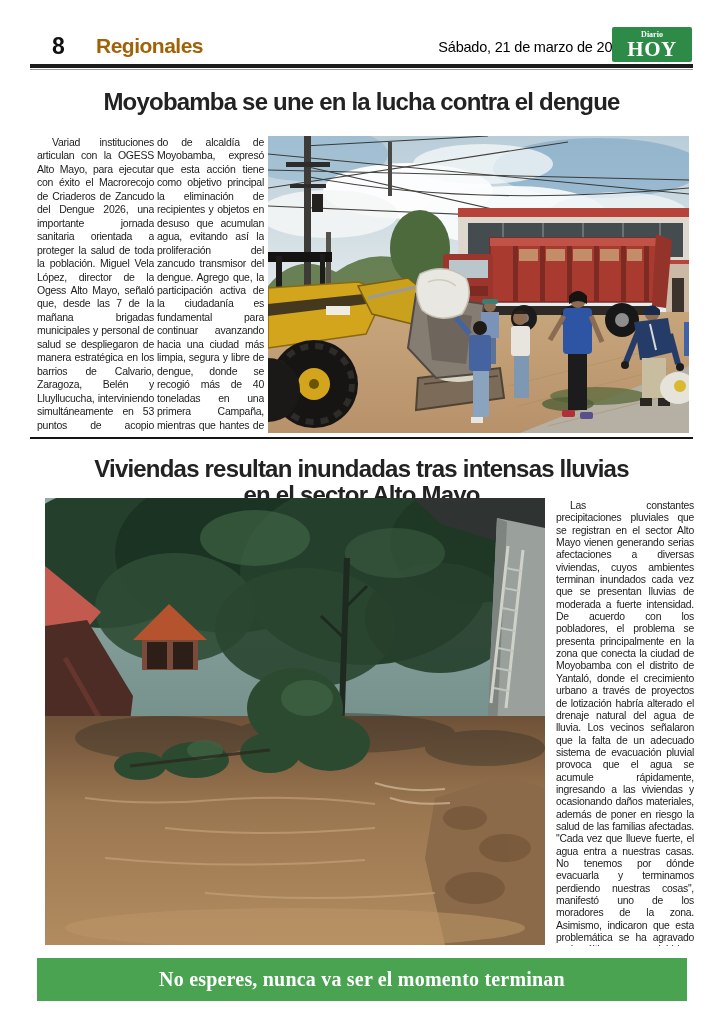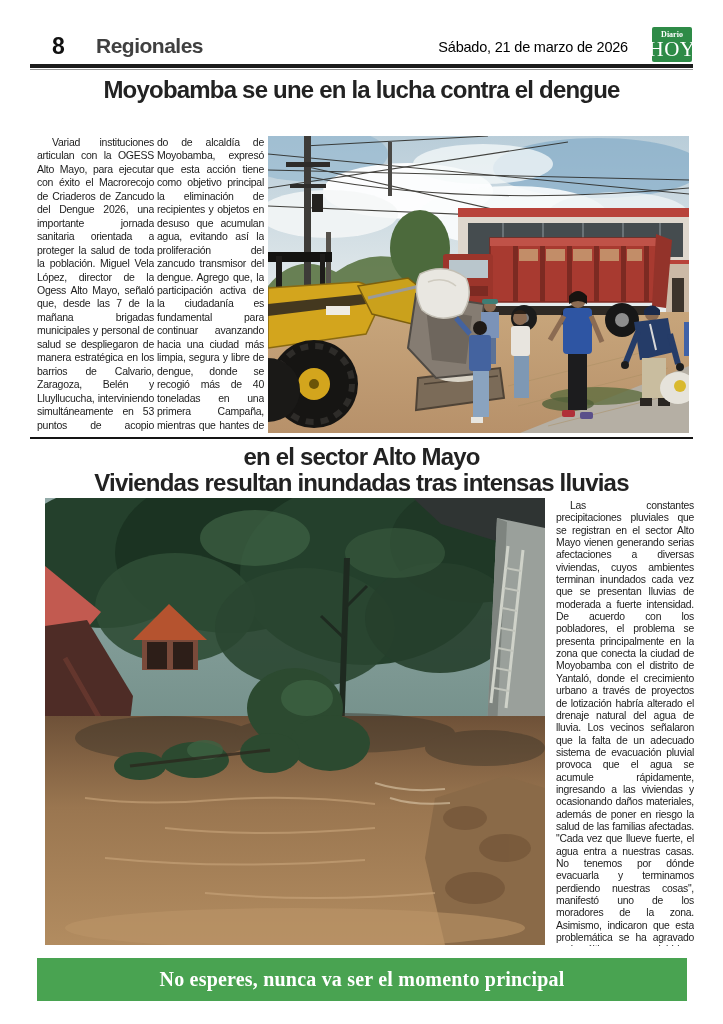--- a/index.html
+++ b/index.html
@@ -3,33 +3,33 @@
 <meta charset="utf-8">
 <style>
   html,body{margin:0;padding:0;background:#e9e9e9;}
   .page{
     position:relative;width:723px;height:1024px;background:#ffffff;
     font-family:"Liberation Sans",sans-serif;color:#1d1d1d;overflow:hidden;
     margin:0 auto;
   }
   
   .page-number{position:absolute;left:52px;top:33px;font-size:23px;font-weight:700;color:#111;}
-  .section-name{position:absolute;left:96px;top:34px;font-size:21px;font-weight:700;letter-spacing:-0.5px;color:#404040;}
+  .section-name{position:absolute;left:96px;top:34px;font-size:21px;font-weight:700;letter-spacing:-0.5px;color:#a16207;}
   .edition-date{position:absolute;right:95px;top:39px;font-size:14.5px;color:#000000;letter-spacing:-0.2px;}
-  .logo{position:absolute;right:31px;top:27px;width:40px;height:35px;background:#2e8b47;border-radius:2px;
+  .logo{position:absolute;right:31px;top:27px;width:80px;height:35px;background:#2e8b47;border-radius:2px;
         display:flex;flex-direction:column;align-items:center;justify-content:center;color:#fff;
         font-family:"Liberation Serif",serif;}
   .logo .logo-top{font-size:8px;font-weight:700;line-height:8px;margin-top:1px;}
-  .logo .logo-main{font-size:21px;font-weight:400;line-height:21px;letter-spacing:0.5px;}
+  .logo .logo-main{font-size:21px;font-weight:700;line-height:21px;letter-spacing:0.5px;}
   .header-rule{position:absolute;left:30px;top:64px;width:663px;height:3.5px;background:#1c1c1c;}
   .header-rule:after{content:"";position:absolute;left:0;top:4.5px;width:663px;height:1px;background:#999;}
 
   
   .headline{position:absolute;left:30px;width:663px;text-align:center;font-weight:700;
-            font-size:24px;line-height:25.5px;letter-spacing:-0.8px;color:#222;}
+            font-size:24px;line-height:25.5px;letter-spacing:-0.8px;color:#222;margin-top:12px;}
   .headline-1{top:77px;}
   .headline-2{top:444px;}
 
   
   .a1-col{position:absolute;top:136px;height:298px;overflow:hidden;
           font-size:10.5px;line-height:13.45px;text-align:justify;letter-spacing:-0.25px;color:#1b1b1b;}
   .a1-col1{left:37px;width:117px;}
   .a1-col1 p{text-indent:15px;margin:0;}
   .a1-col2{left:157px;width:107px;}
   .a1-col2 p{margin:0;}
@@ -231,22 +231,22 @@
         <ellipse cx="410" cy="252" rx="18" ry="16" fill="#e6e3db"></ellipse>
         <circle cx="412" cy="250" r="6" fill="#d9b92e"></circle>
         <rect x="416" y="186" width="5" height="34" fill="#3f62a8"></rect>
       </g>
     </svg>
   </div>
 
   <div class="divider"></div>
 
   <div class="headline headline-2">
+    <div>Viviendas resultan inundadas tras intensas lluvias</div>
     <div>en el sector Alto Mayo</div>
-    <div>Viviendas resultan inundadas tras intensas lluvias</div>
   </div>
 
   <div class="photo2">
     <svg viewBox="0 0 500 447" preserveAspectRatio="none">
       <defs>
         <linearGradient id="p2sky" x1="0" y1="0" x2="0" y2="1">
           <stop offset="0" stop-color="#93aba8"></stop>
             <stop offset="1" stop-color="#74908a"></stop>
         </linearGradient>
         <linearGradient id="p2water" x1="0" y1="0" x2="0" y2="1">
@@ -346,16 +346,16 @@
       </g>
       <ellipse cx="250" cy="430" rx="230" ry="20" fill="#bb9468" opacity="0.6"></ellipse>
     </svg>
   </div>
 
   <div class="a2-col">
     <p>Las constantes precipitaciones pluviales que se registran en el sector Alto Mayo vienen generando serias afectaciones a diversas viviendas, cuyos ambientes terminan inundados cada vez que se presentan lluvias de moderada a fuerte intensidad. De acuerdo con los pobladores, el problema se presenta principalmente en la zona que conecta la ciudad de Moyobamba con el distrito de Yantaló, donde el crecimiento urbano a través de proyectos de lotización habría alterado el drenaje natural del agua de lluvia. Los vecinos señalaron que la falta de un adecuado sistema de evacuación pluvial provoca que el agua se acumule rápidamente, ingresando a las viviendas y ocasionando daños materiales, además de poner en riesgo la salud de las familias afectadas. "Cada vez que llueve fuerte, el agua entra a nuestras casas. No tenemos por dónde evacuarla y terminamos perdiendo nuestras cosas", manifestó uno de los moradores de la zona. Asimismo, indicaron que esta problemática se ha agravado en los últimos meses debido a la expansión desordenada de terrenos, sin la debida planificación ni la implementación de obras de drenaje.  (Jorge Canales)</p>
   </div>
 
   <div class="banner">
-    <span class="banner-text">No esperes, nunca va ser el momento principal</span>
+    <span class="banner-text">No esperes, nunca va ser el momento terminan</span>
   </div>
 
 </div>
 
 </body></html>

